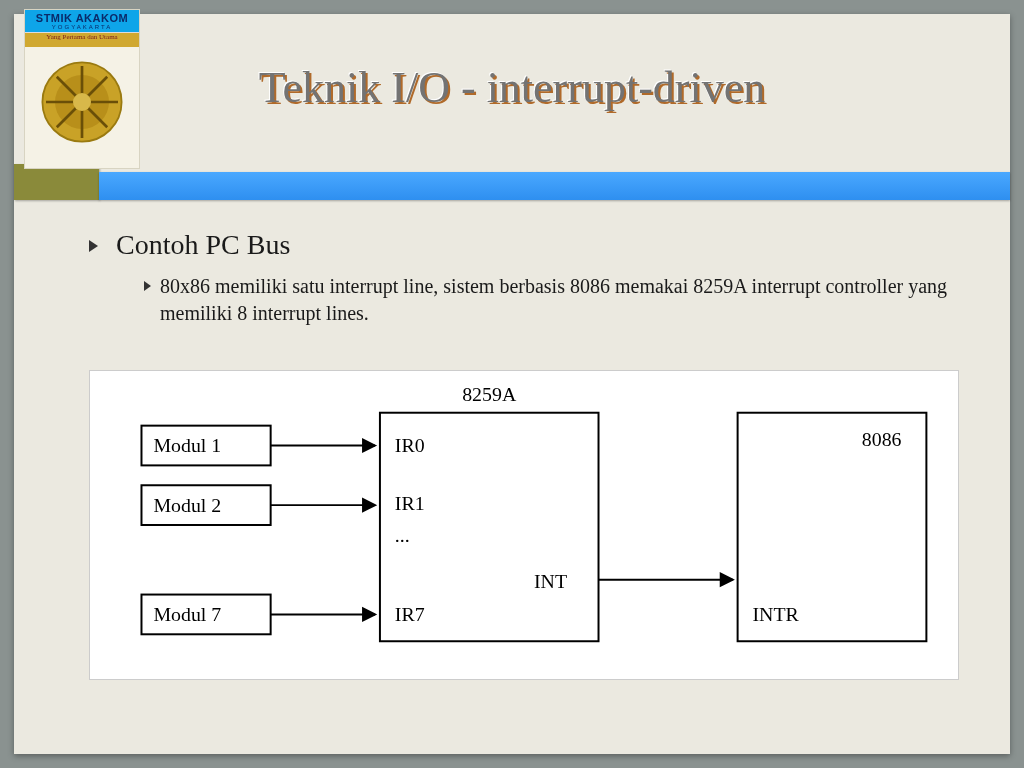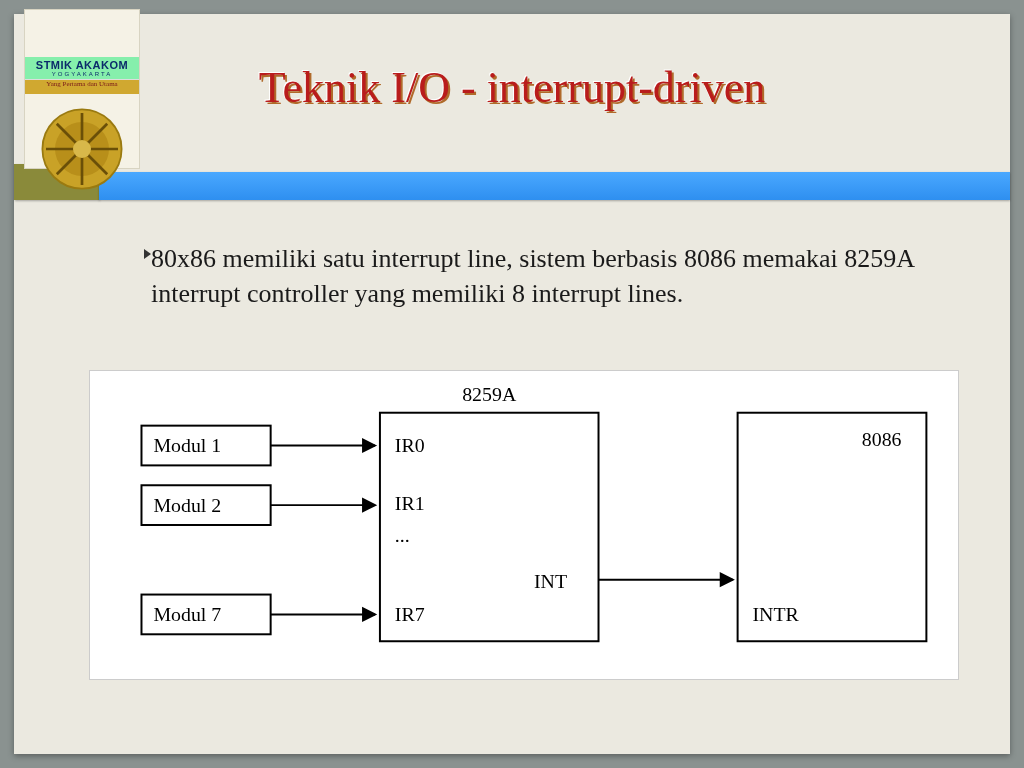--- a/index.html
+++ b/index.html
@@ -24,25 +24,24 @@
     position: absolute;
     top: -5px;
     left: 10px;
     width: 116px;
     height: 160px;
     background: #f5f2e6;
     border: 1px solid #d8d4c2;
     z-index: 5;
   }
   .logo-header {
-    background: #86efac;
+    background: #0ea5e9;
     border-bottom: 1px solid #ddd;
     text-align: center;
     padding: 2px 0;
-    margin-top: 47px;
   }
   .logo-title {
     font-family: Arial, sans-serif;
     font-weight: bold;
     font-size: 11px;
     color: #0a2a6a;
     letter-spacing: 0.5px;
   }
   .logo-sub {
     font-family: Arial, sans-serif;
@@ -66,21 +65,21 @@
     justify-content: center;
     height: 110px;
   }
   .emblem-svg { width: 90px; height: 90px; }
   .slide-title {
     position: absolute;
     top: 48px;
     left: 0; right: 0;
     text-align: center;
     font-size: 44px;
-    color: #b91c1c;
+    color: #737373;
     text-shadow: 2px 2px 0 #b06a2a, -1px -1px 0 #fff;
     font-family: 'Trebuchet MS', Georgia, serif;
   }
   .olive-block {
     position: absolute;
     top: 150px;
     left: 0;
     width: 85px;
     height: 36px;
     background: #8a8a3a;
@@ -120,22 +119,22 @@
   }
   .arrow.sm {
     border-top-width: 5px;
     border-bottom-width: 5px;
     border-left-width: 7px;
   }
   .bullet-2 {
     margin-top: 12px;
     margin-left: 55px;
     display: flex;
-    gap: 0;
-    font-size: 26px;
+    gap: 9px;
+    font-size: 20px;
     line-height: 1.35;
   }
   .diagram {
     position: absolute;
     top: 356px;
     left: 75px;
     width: 870px;
     height: 310px;
     background: #fff;
     border: 1px solid #ccc;
@@ -171,20 +170,24 @@
       </svg>
     </div>
   </div>
 
   <div class="slide-title">Teknik I/O - interrupt-driven</div>
 
   <div class="olive-block"></div>
   <div class="blue-bar"></div>
 
   <div class="content">
+    <div class="bullet-1">
+      <span class="arrow"></span>
+      <span>Contoh PC Bus</span>
+    </div>
     <div class="bullet-2">
       <span class="arrow sm" style="margin-top:10px;"></span>
       <span>80x86 memiliki satu interrupt line, sistem berbasis 8086 memakai 8259A interrupt controller yang memiliki 8 interrupt lines.</span>
     </div>
   </div>
 
   <div class="diagram">
     <svg viewBox="0 0 870 310">
 
       <text class="diag-text center" x="400" y="30">8259A</text>

